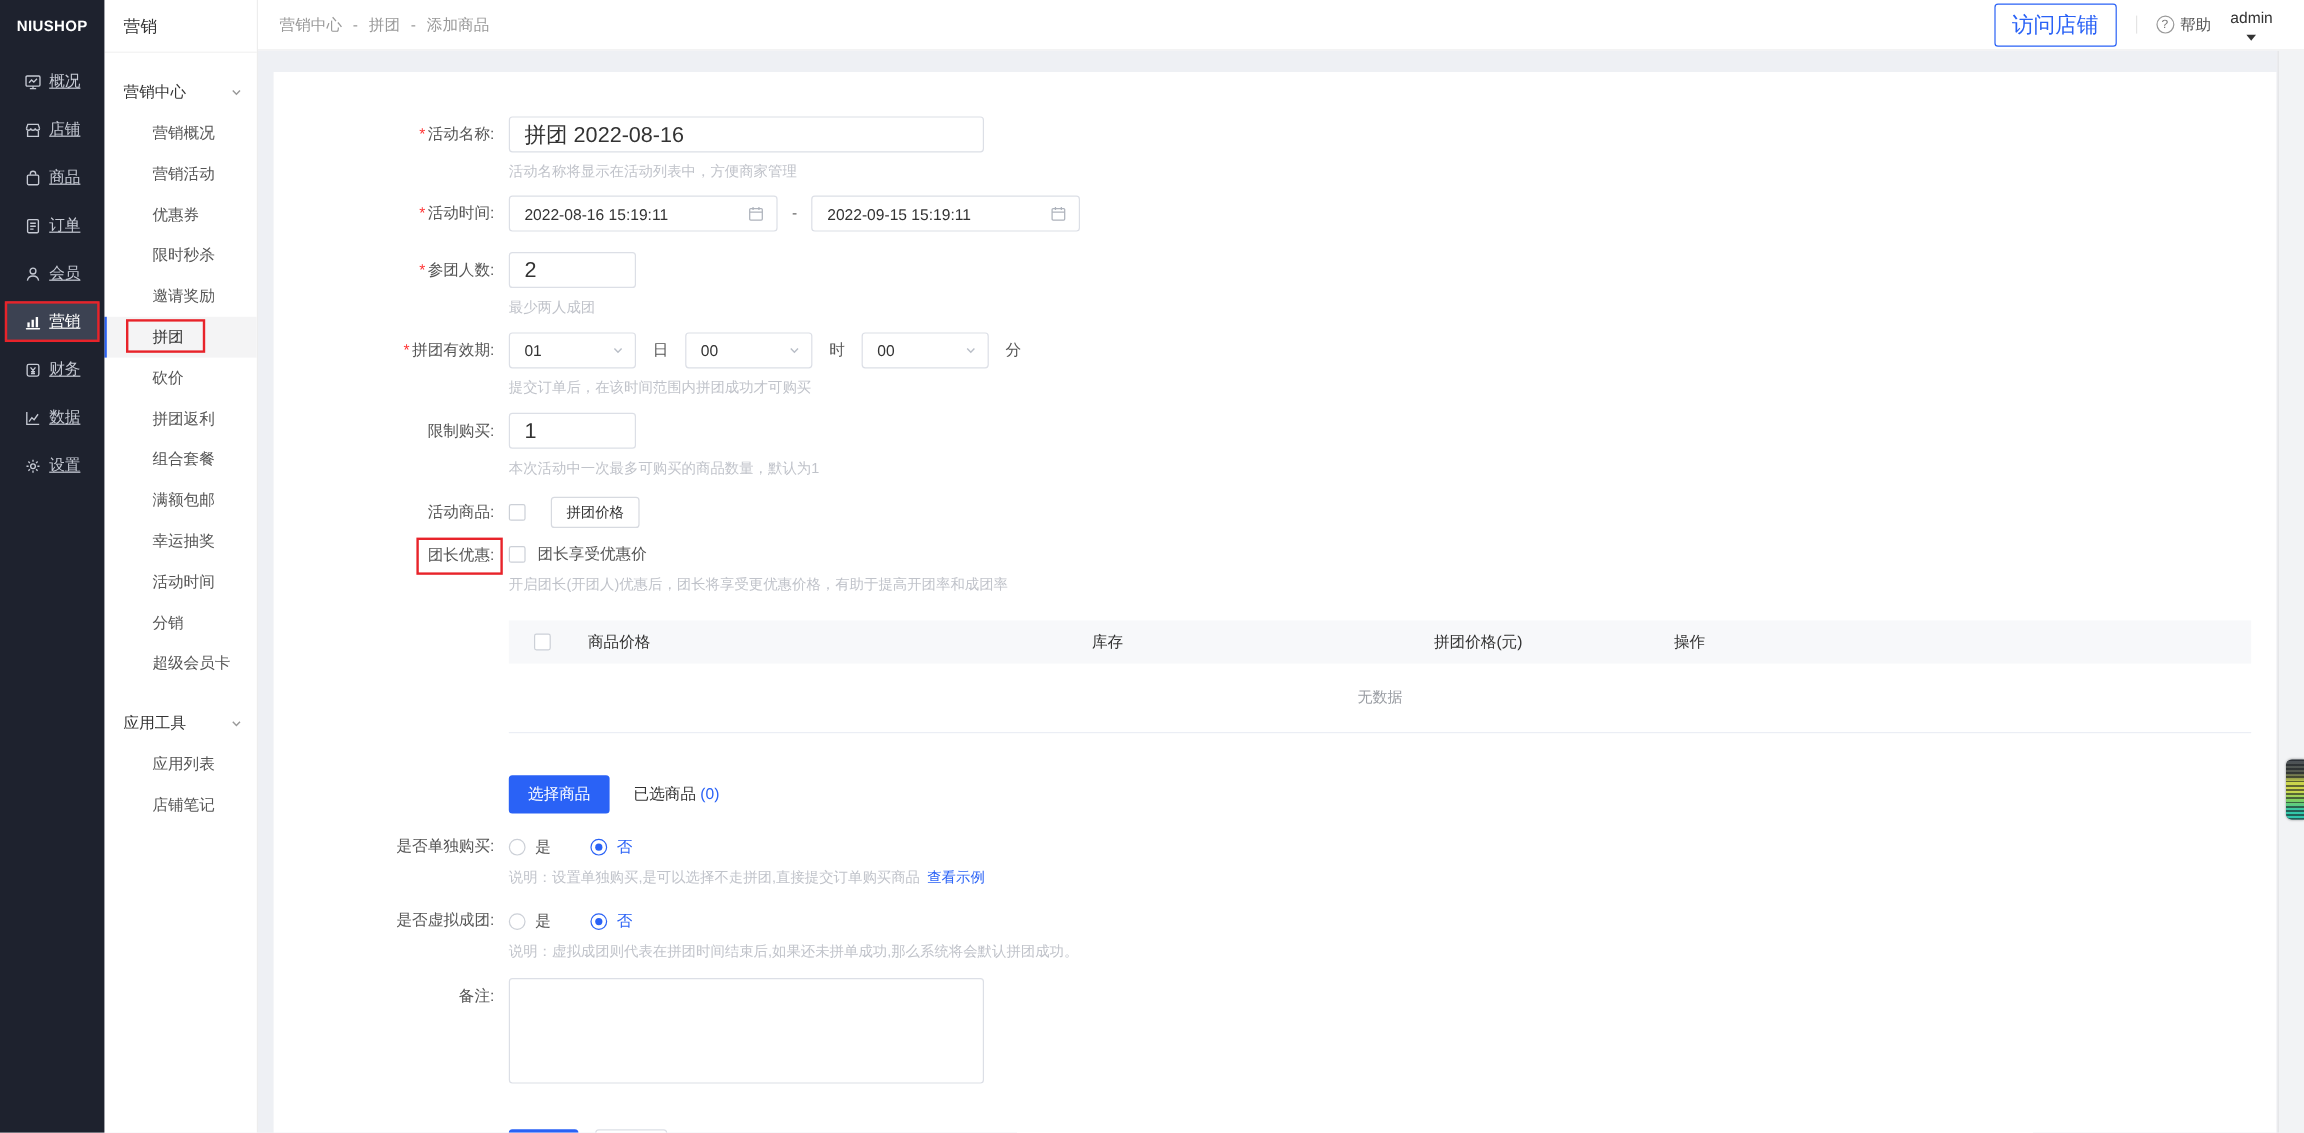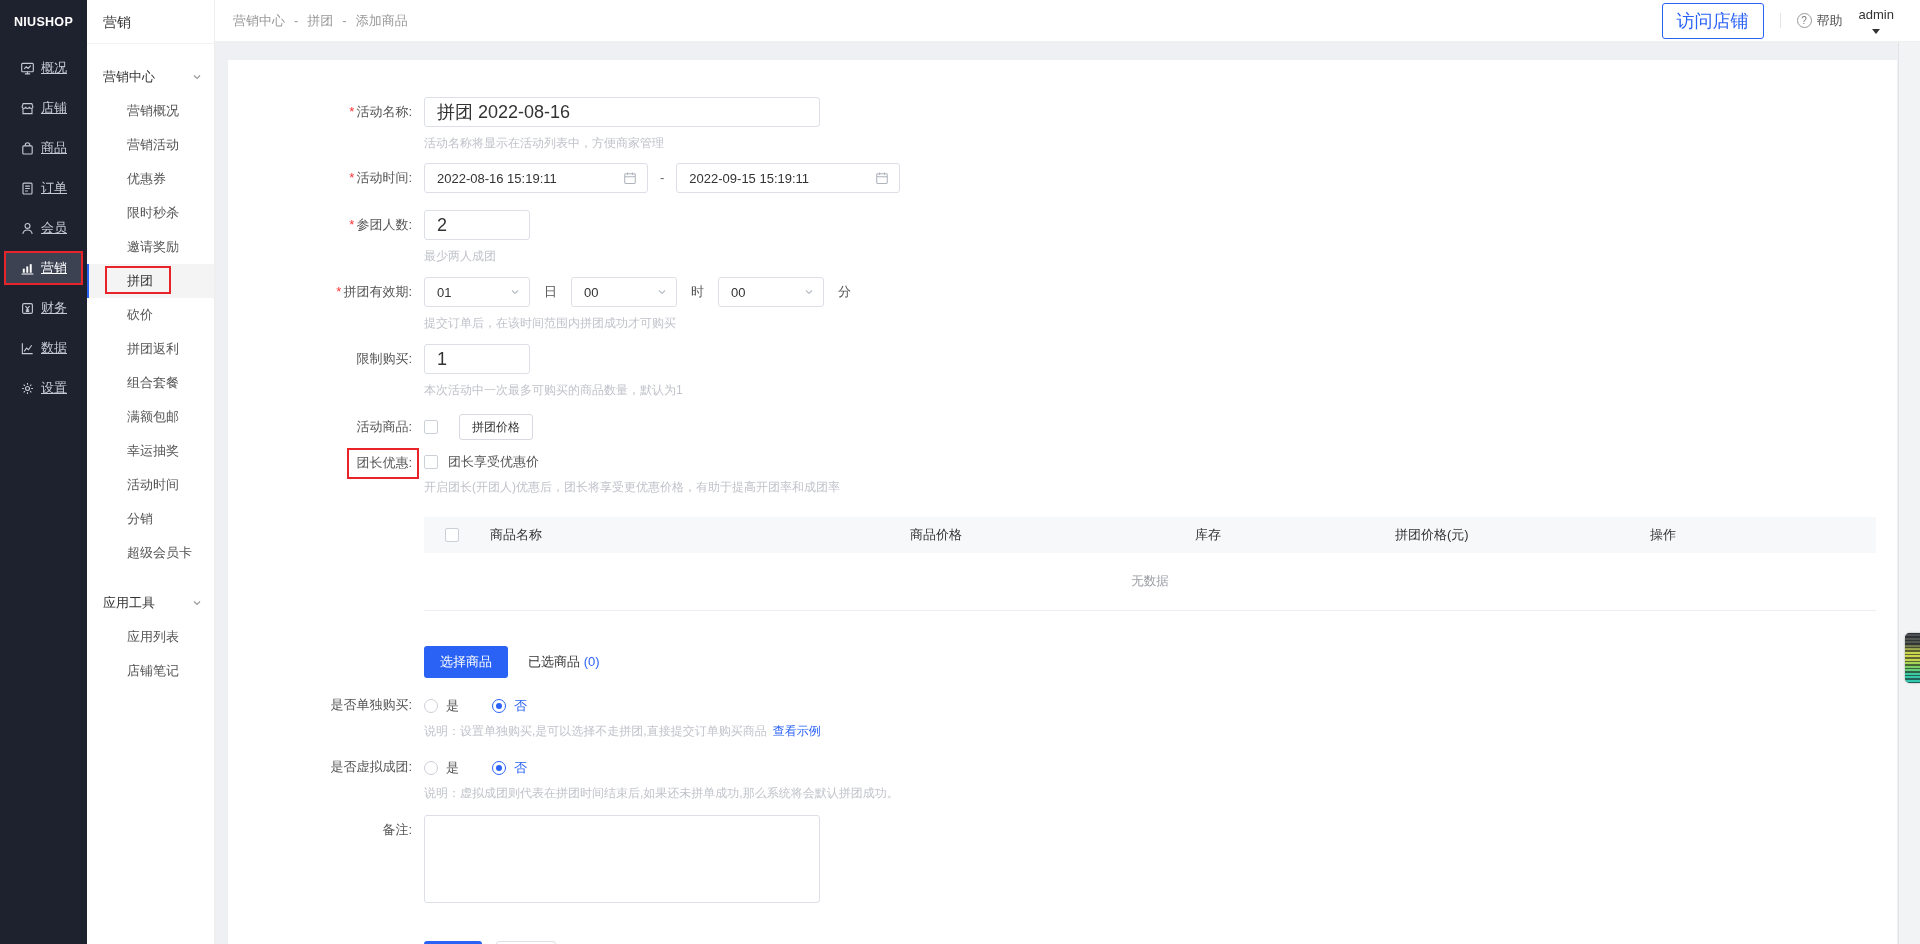--- a/index.html
+++ b/index.html
@@ -398,21 +398,20 @@
 
       <div class="fblock mb35">
         <div class="frow">
           <div class="flabel"></div>
           <div class="fcontrol">
             <div class="gtable">
               <div class="gtable-head">
                 <div class="cbcell">
                     <div class="checkbox"></div>
                   </div>
-                <div class="hcell">商品名称</div>
                 <div class="hcell">商品价格</div>
                 <div class="hcell">库存</div>
                 <div class="hcell">拼团价格(元)</div>
                 <div class="hcell">操作</div>
               </div>
               <div class="gtable-empty">无数据</div>
             </div>
           </div>
         </div>
       </div>

